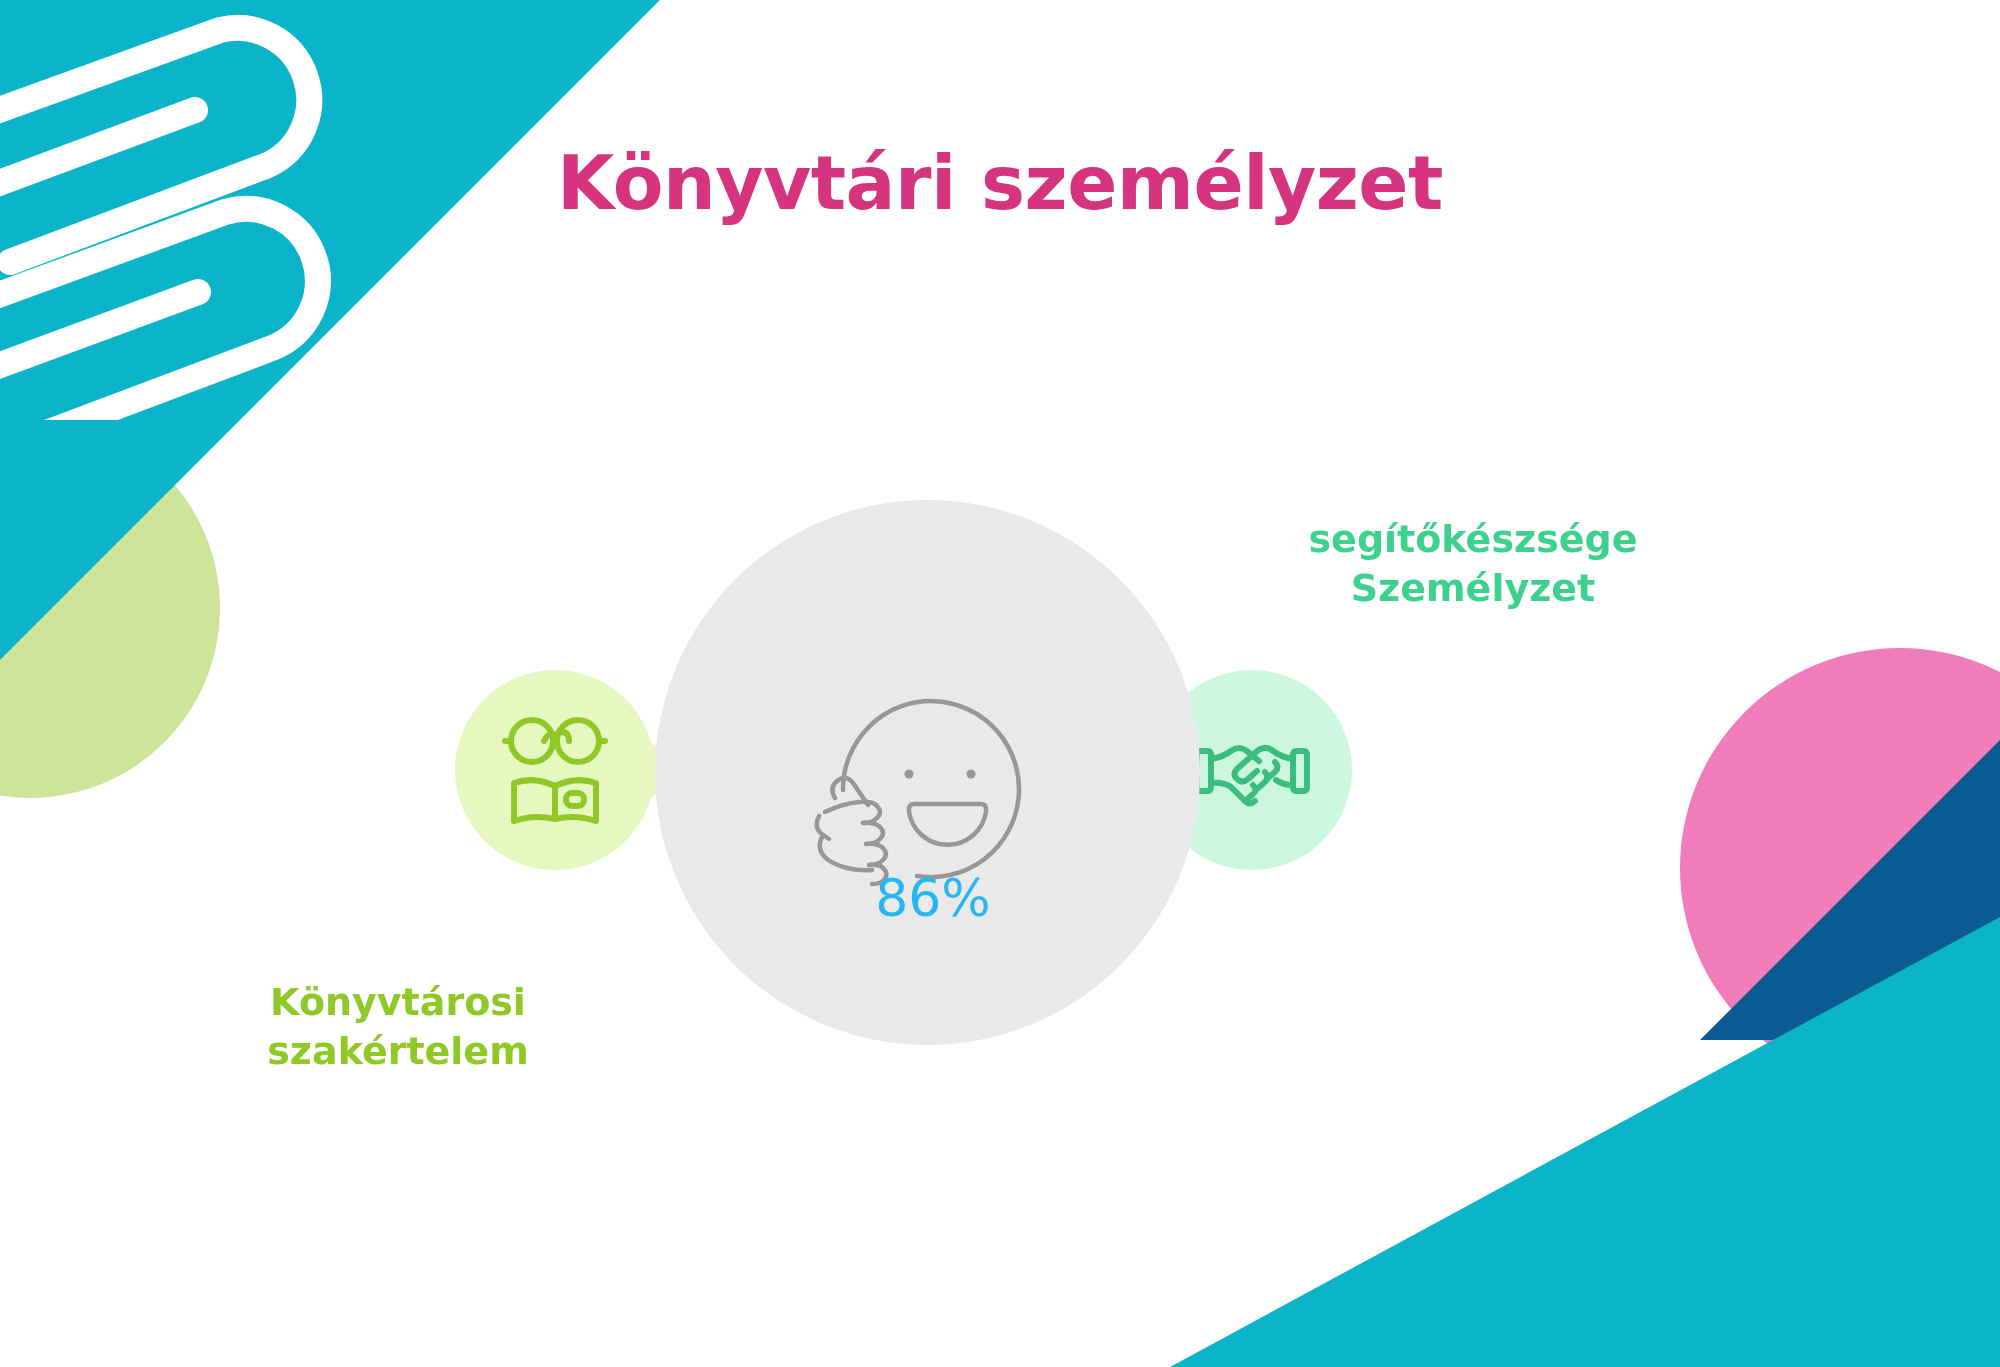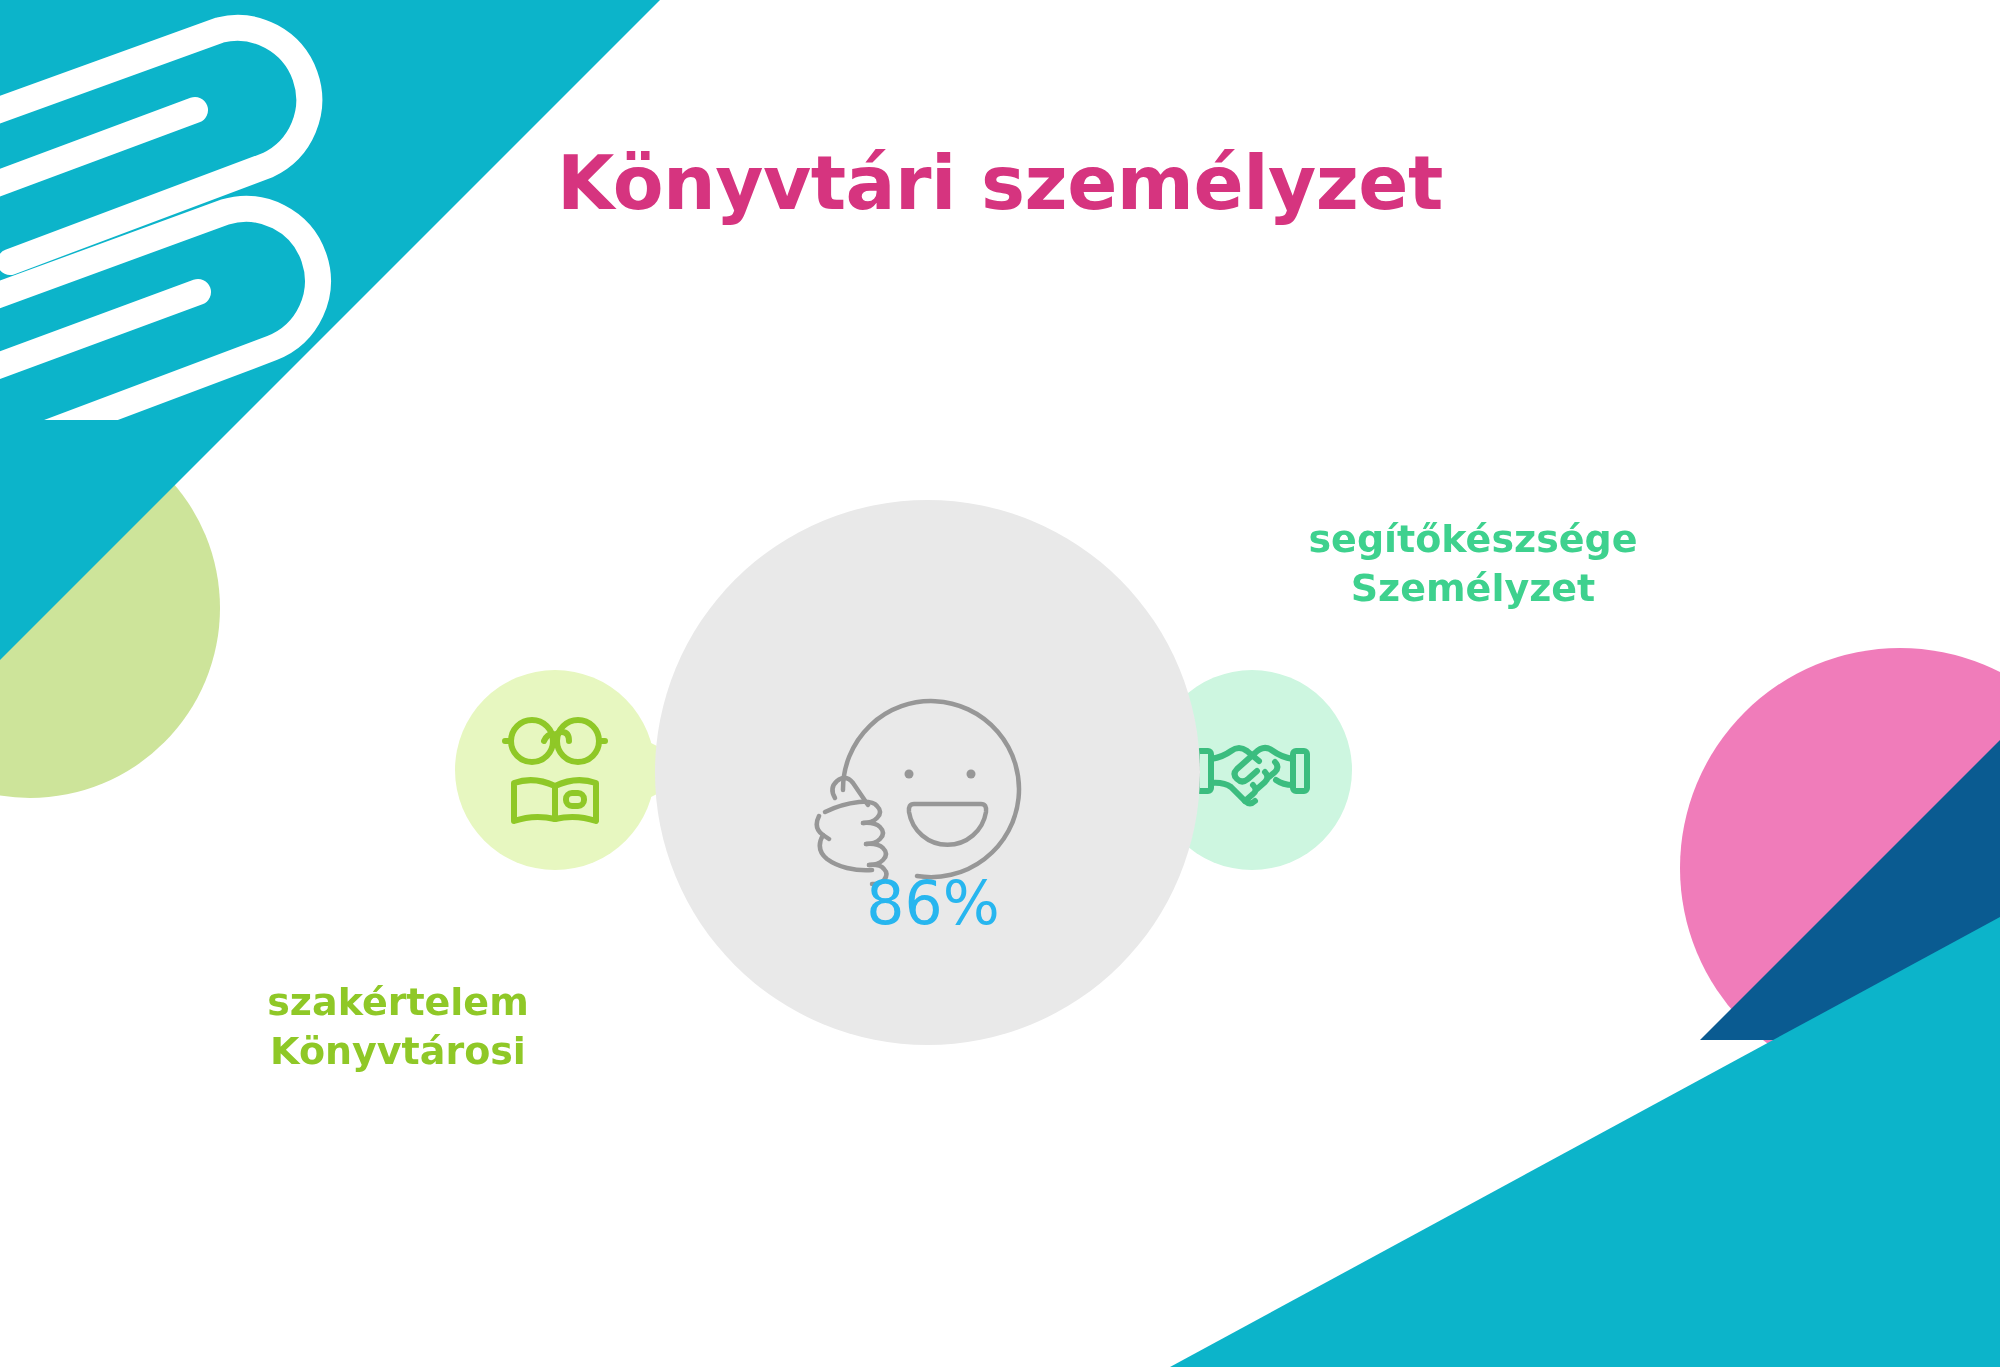--- a/index.html
+++ b/index.html
@@ -116,21 +116,21 @@
     transform: translateX(-50%);
     width: 230px;
     height: 210px;
   }
   #center-percent {
     position: absolute;
     left: 11px; right: 0;
     top: 368px;
     text-align: center;
     font-family: "DejaVu Sans", sans-serif;
-    font-size: 60px;
+    font-size: 52px;
     font-weight: normal;
     color: #27b6ef;
   }
 
   
   .node {
     position: absolute;
     width: 200px;
     height: 200px;
     z-index: 4;
@@ -301,22 +301,22 @@
           <path d="M 53 162 q 12 -1 17 4 q 6 6 0 12 q -5 5 -14 5"></path>
           <path d="M 56 183 q 11 -1 15 4 q 5 5 0 11 q -4 4 -12 4"></path>
           <path d="M 10 153 q -8 14 4 24 q 8 6 20 9 q 13 3 25 2"></path>
         </g>
       </svg>
     </div>
     <div id="center-percent">86%</div>
   </div>
 
   <div class="node-label" id="label-left">
+    <span class="line">Könyvtárosi</span>
     <span class="line">szakértelem</span>
-    <span class="line">Könyvtárosi</span>
   </div>
 
   <div class="node-label" id="label-right">
     <span class="line">segítőkészsége</span>
     <span class="line">Személyzet</span>
   </div>
 
 </div>
 
 </body></html>

